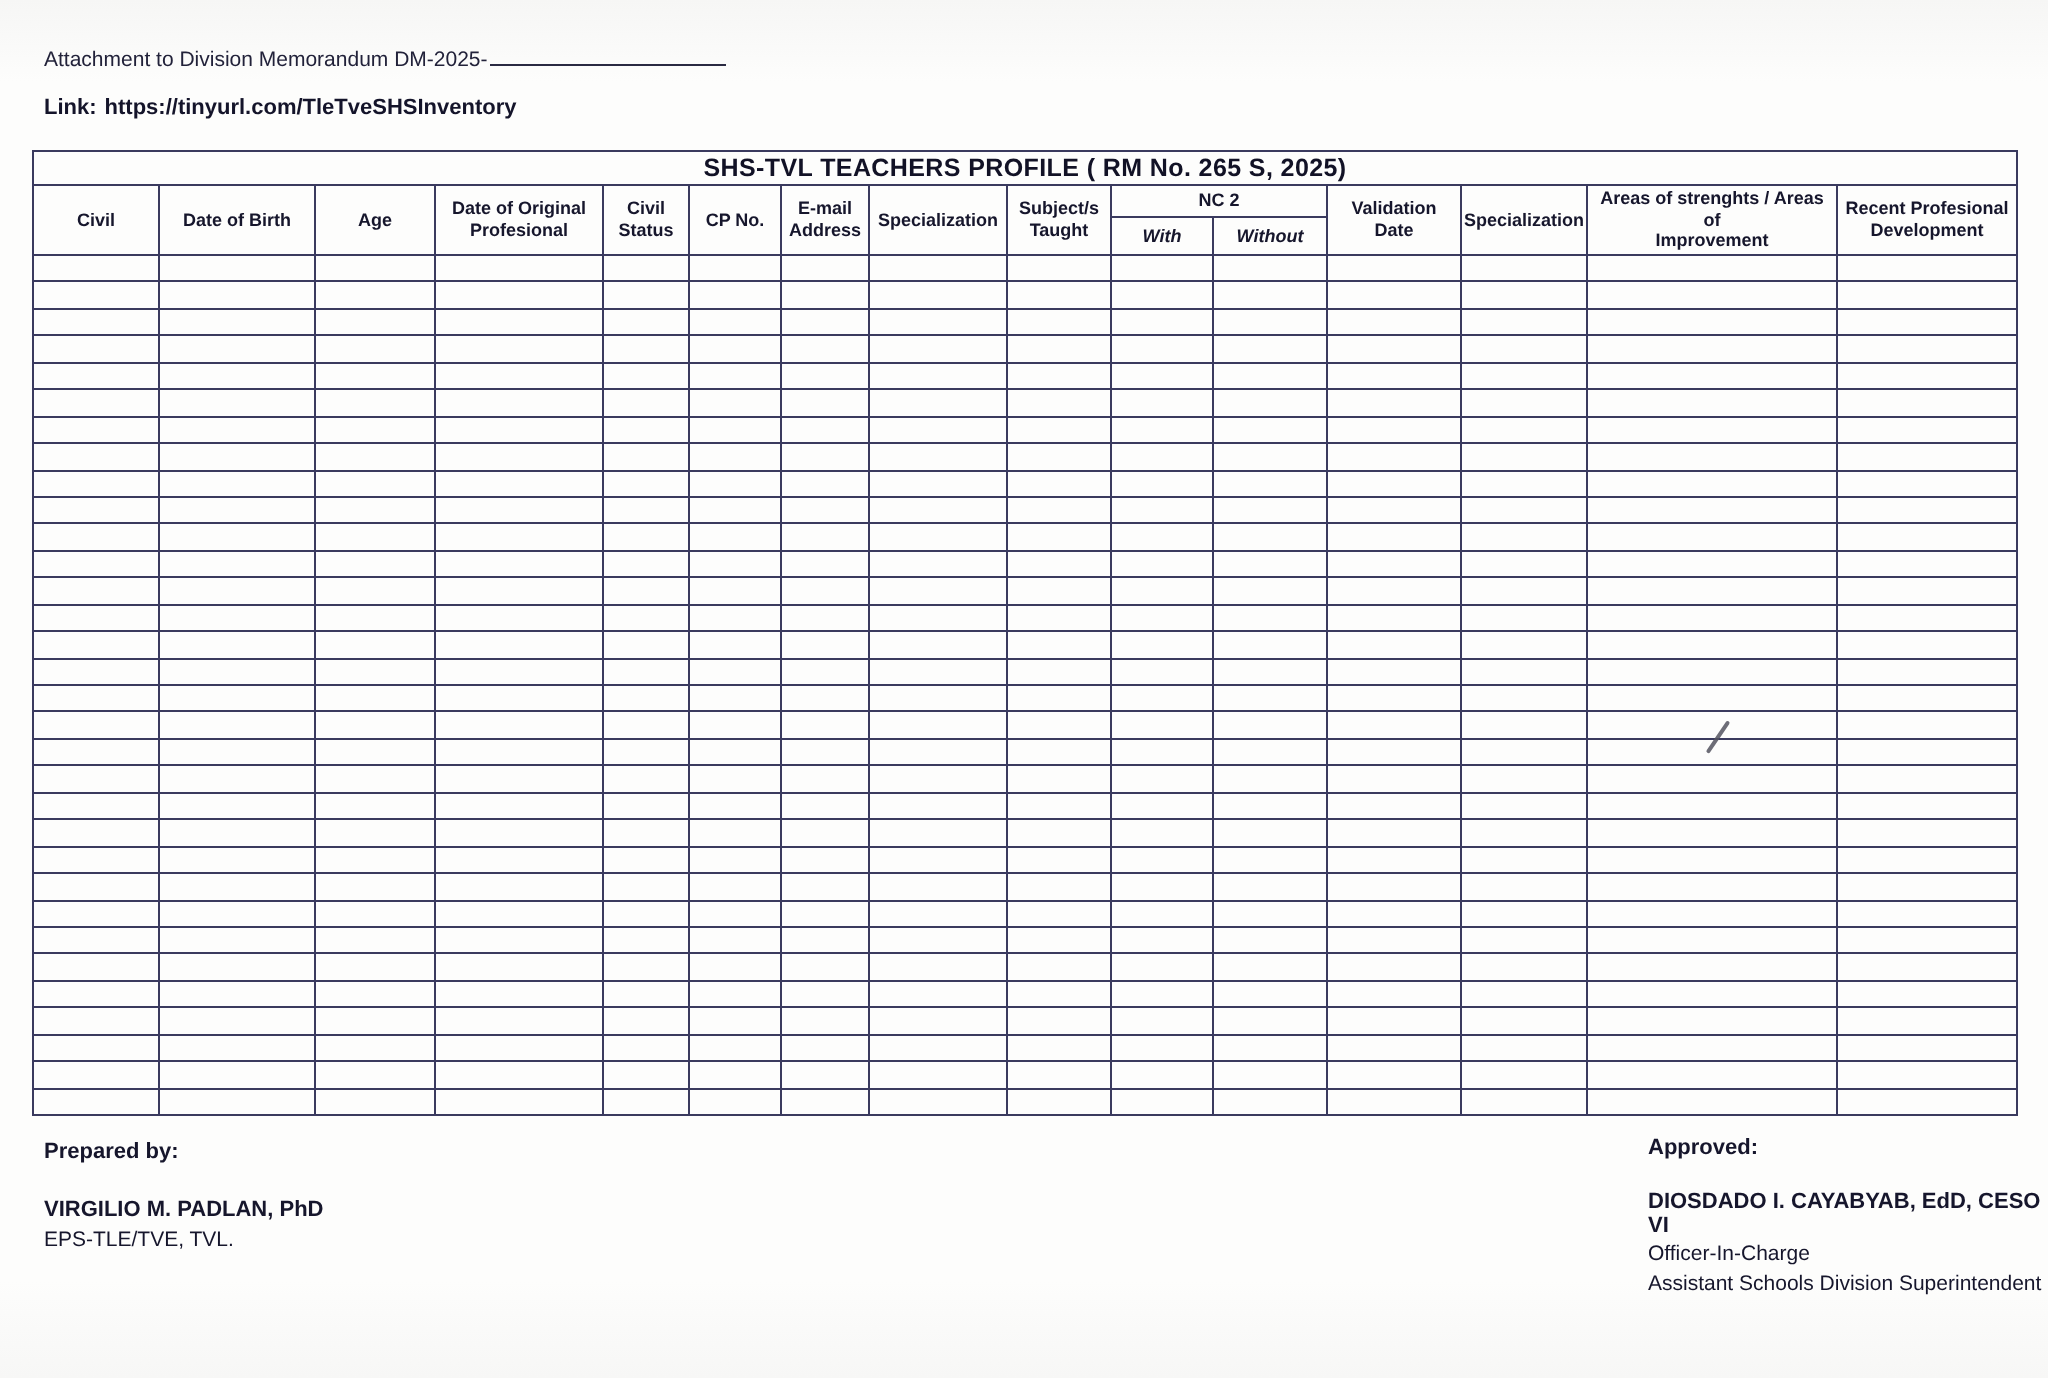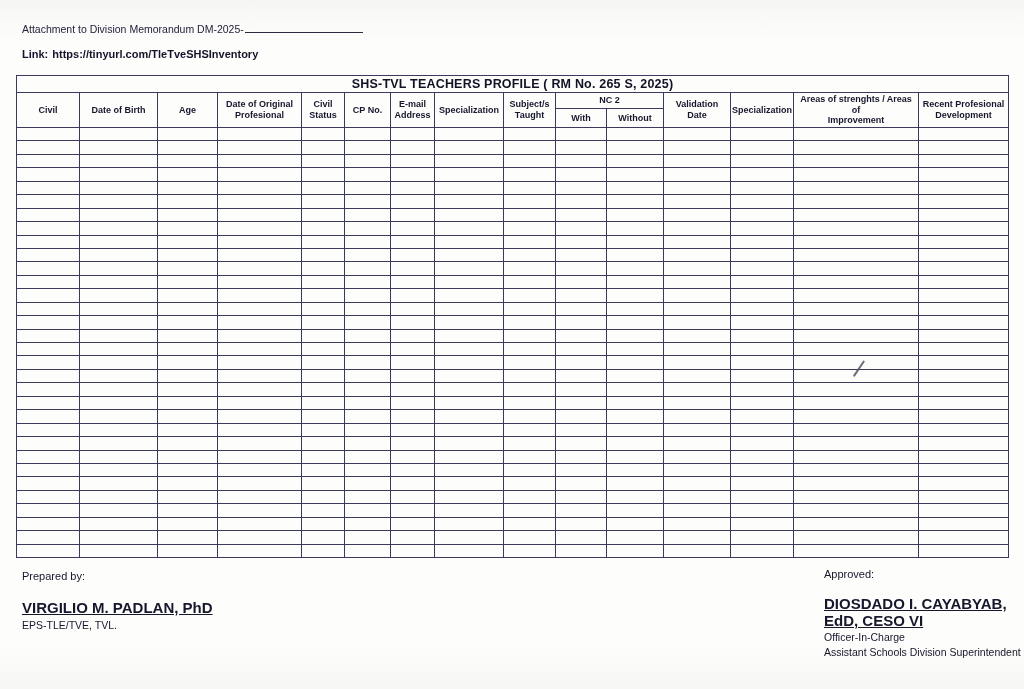--- a/index.html
+++ b/index.html
@@ -21,32 +21,32 @@
   #profile-table { border:1.5px solid #32324f; }
   th.tbl-title {
     font-size:12.5px; font-weight:bold; height:16px; text-align:center;
     letter-spacing:.2px; color:#121226; padding:0;
   }
   tr.hdr-group th, tr.hdr-sub th {
     font-size:9px; font-weight:bold; line-height:1.18; color:#16162c;
     white-space:pre-line; text-align:center; vertical-align:middle; padding:1px 1px;
   }
   tr.hdr-group th { height:13px; }
-  tr.hdr-sub th { height:16px; }
+  tr.hdr-sub th { height:16px;font-style:italic; }
   #profile-table tbody td { height:12.45px; padding:0; background:transparent; }
 
   .pen-mark {
     position:absolute; left:858px; top:359px; width:1.8px; height:19px;
     background:#53535f; transform:rotate(34deg); border-radius:2px; opacity:.85;
   }
 
   .footer-left { position:absolute; left:22px; top:570px; font-size:11px; color:#16162c; }
   .footer-right { position:absolute; left:824px; top:568px; font-size:11px; color:#16162c; }
-  .sig-label { font-weight:normal; font-size:11px; }
-  .sig-name { font-weight:bold; font-size:15px; margin-top:17px;text-decoration:underline; }
+  .sig-label { font-weight:bold; font-size:11px; }
+  .sig-name { font-weight:bold; font-size:11px; margin-top:17px; }
   .sig-line { font-size:10.5px; margin-top:2.5px; }
   .footer-right .sig-line { line-height:13.5px; margin-top:1px; }
   .footer-right .sig-name { margin-top:15px; margin-bottom:2px; }
 </style>
 </head>
 <body>
 
 <div class="page">
 
   <div class="attachment-line">

